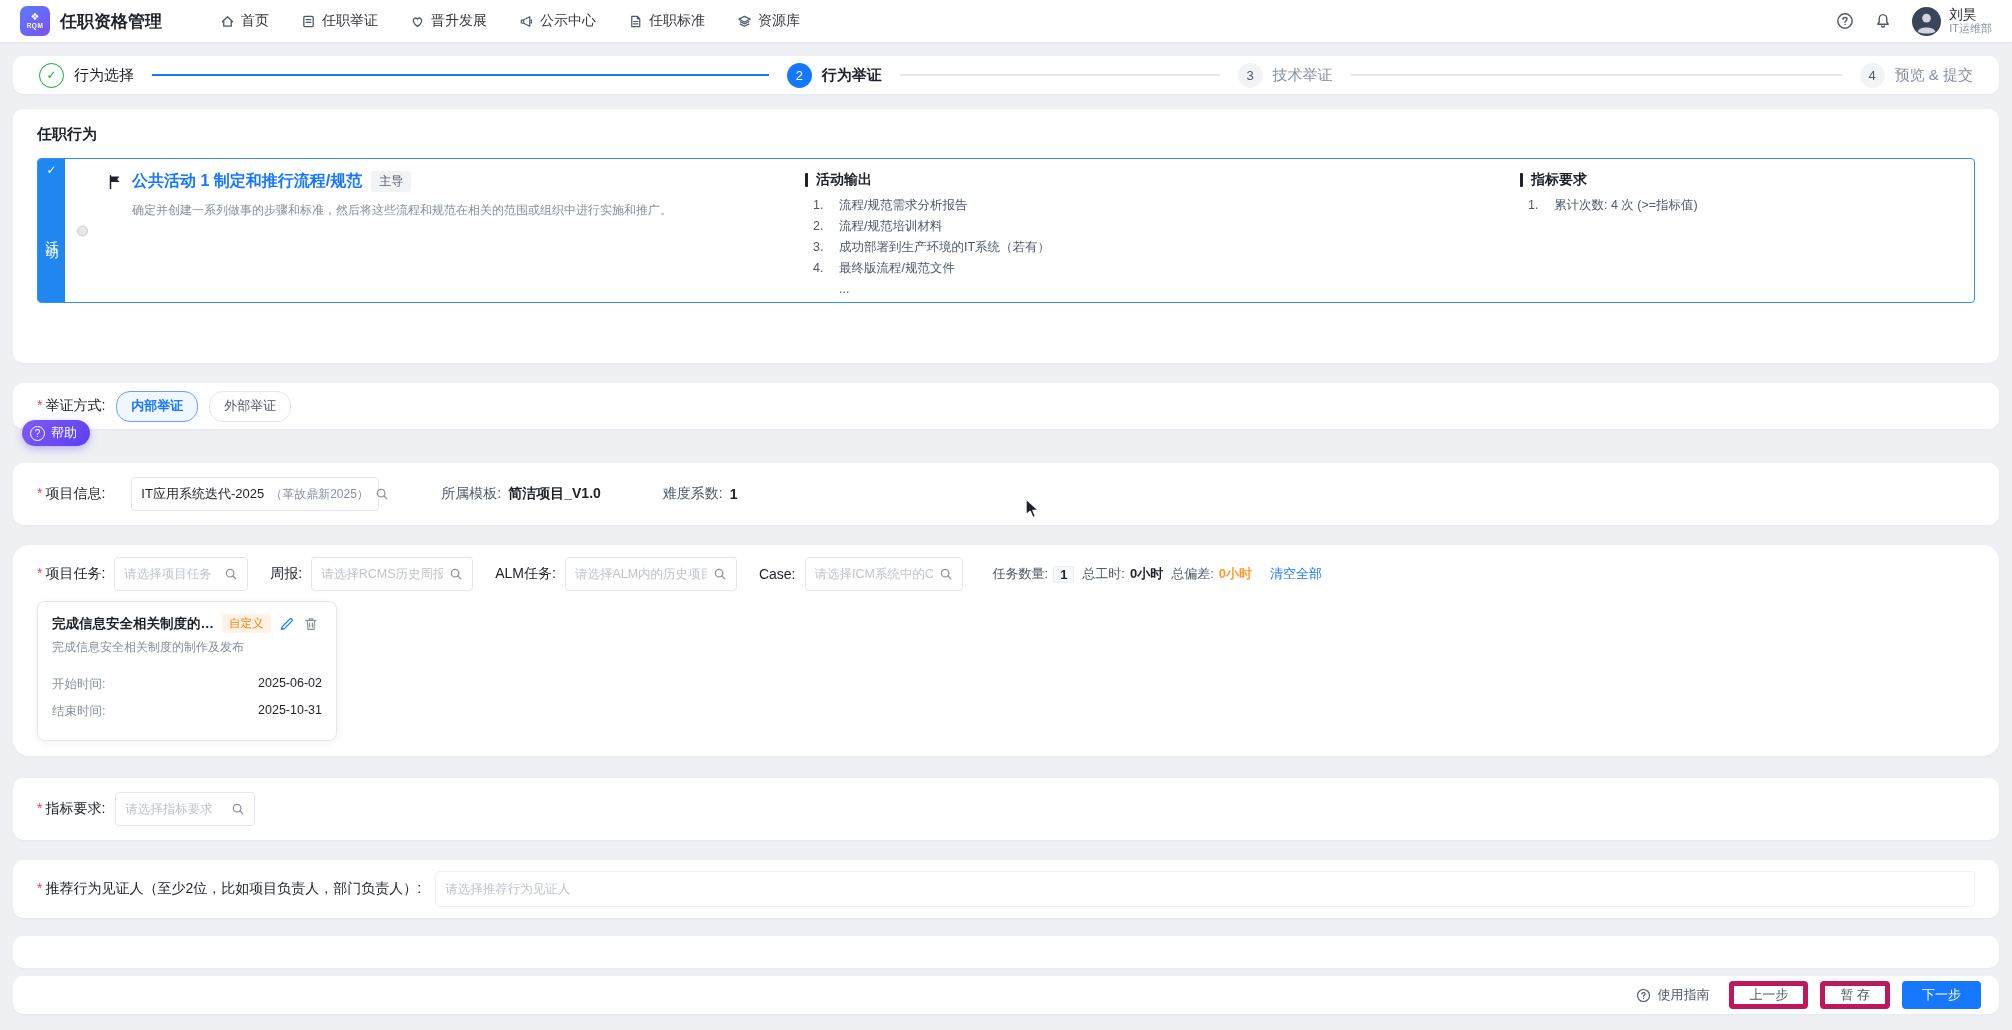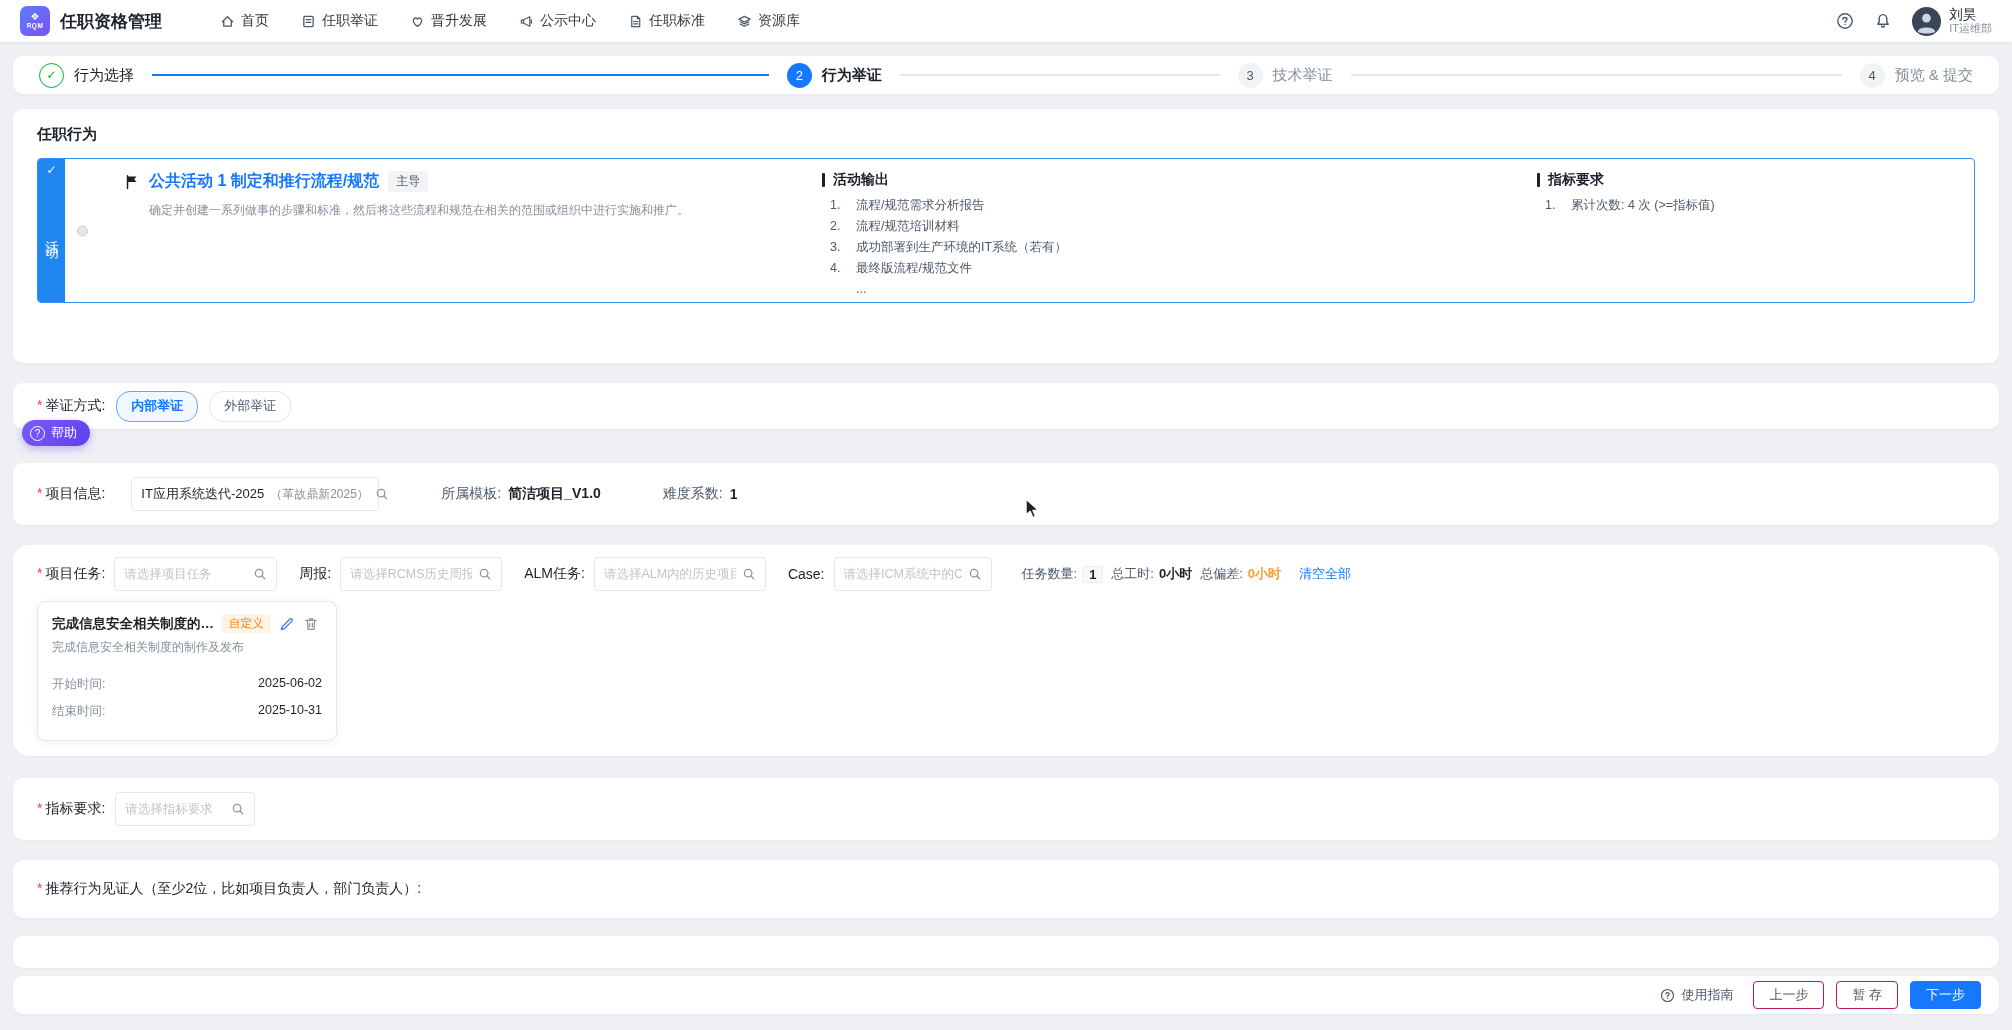--- a/index.html
+++ b/index.html
@@ -54,21 +54,21 @@
   .activity { position:relative; margin-top:14px; height:145px;
     border:1px solid #3491fa; border-radius:4px; display:flex; background:#fff; }
   .activity-tab { width:27px; background:#2086f0; border-radius:3px 0 0 3px; color:#fff;
     display:flex; flex-direction:column; align-items:center; padding:4px 0 10px; }
   .activity-tab .check { font-size:12px; }
   .activity-tab .vtext { flex:1; display:flex; align-items:center; justify-content:center;
     writing-mode:vertical-lr; letter-spacing:5px; font-size:13.5px; }
   .activity-handle { position:absolute; left:39px; top:50%; transform:translateY(-50%);
     width:11px; height:11px; border-radius:50%; background:#e5e6eb; border:1px solid #c9cdd4; cursor:pointer; }
   .activity-body { flex:1; display:grid; grid-template-columns:698px 715px 1fr;
-    padding:12px 10px 8px 59px; }
+    padding:12px 10px 8px 42px; }
   .act-title-row { display:flex; align-items:center; gap:9px; }
   .flag { width:16px; height:16px; }
   .act-title { font-size:16px; font-weight:bold; color:#1677ff; cursor:pointer; white-space:nowrap; }
   .act-tag { font-size:12px; color:#4e5969; background:#f2f3f5; padding:2px 8px; border-radius:3px; }
   .act-desc { margin-top:9px; padding-left:25px; font-size:12px; color:#86909c; line-height:1.5; max-width:620px; }
   .col-header { display:flex; align-items:center; font-size:14px; font-weight:bold; color:#1d2129; margin-bottom:6px; }
   .col-header::before { content:""; width:3px; height:14px; background:#1d2129; margin-right:8px; border-radius:1px; }
   .num-list { list-style:none; counter-reset:n; padding-left:8px; }
   .num-list li { counter-increment:n; font-size:12.5px; color:#4e5969; line-height:21px; display:flex; }
   .num-list li::before { content:counter(n) "."; width:26px; flex:none; color:#4e5969; }
@@ -104,21 +104,21 @@
   .pi-value { font-size:13px; color:#1d2129; white-space:nowrap; }
   .pi-suffix { font-size:12px; color:#86909c; white-space:nowrap; flex:1; }
   .meta-label { font-size:14px; color:#4e5969; margin-left:62px; white-space:nowrap; }
   .meta-value { font-size:14px; font-weight:bold; color:#1d2129; margin-left:7px; white-space:nowrap; }
 
   
   .projtask-card { height:211px; margin-bottom:22px; padding:12px 24px 14px;border-radius:16px; }
   .task-row { display:flex; align-items:center; }
   .task-row .field-label { margin-left:22px; }
   .task-row .field-label:first-child { margin-left:0; }
-  .w145 { width:163px; margin-left:9px; } .w162 { width:162px; margin-left:9px; }
+  .w145 { width:134px; margin-left:9px; } .w162 { width:162px; margin-left:9px; }
   .w172 { width:172px; margin-left:9px; } .w158 { width:158px; margin-left:9px; }
   .stats { display:flex; align-items:center; gap:8px; margin-left:30px; }
   .stat { display:flex; align-items:center; gap:5px; font-size:13px; color:#4e5969; white-space:nowrap; }
   .stat-value { font-weight:bold; color:#1d2129; }
   .stat-value.boxed { background:#f7f8fa; border:1px solid #eceef2; border-radius:2px; padding:0 6px; }
   .stat-value.orange { color:#ff9a2e; }
   .clear-link { font-size:13px; color:#1677ff; margin-left:18px; cursor:pointer; white-space:nowrap; }
 
   .task-card { width:300px; height:140px; margin-top:10px; border:1px solid #e5e6eb; border-radius:8px;
     box-shadow:0 2px 10px rgba(29,33,41,.06); padding:12px 14px; }
@@ -137,21 +137,21 @@
   .metric-input { width:140px; margin-left:10px; }
   .witness-card { height:58px; margin-bottom:18px; display:flex; align-items:center; padding:0 24px; }
   .witness-input { flex:1; margin-left:14px; height:36px; border-color:#eef0f3; }
   .empty-card { height:32px; margin-bottom:8px; }
 
   
   .footer-card { height:38px; display:flex; align-items:center; justify-content:flex-end; padding:0 18px; gap:12px; }
   .guide { display:flex; align-items:center; gap:6px; font-size:13px; color:#4e5969; margin-right:8px; cursor:pointer; }
   .guide .rico { width:15px; height:15px; }
   .btn { height:28px; padding:0 15px; border-radius:4px; font-size:13px; display:flex; align-items:center;
-    border:1px solid #be185d; background:#fff; color:#4e5969; cursor:pointer; white-space:nowrap; }
+    border:5px solid #be185d; background:#fff; color:#4e5969; cursor:pointer; white-space:nowrap; }
   .btn-primary { background:#1677ff; border-color:#1677ff; color:#fff; }
 
   .cursor { position:absolute; left:1024px; top:498px; z-index:99; pointer-events:none; }
 </style>
 </head>
 <body>
 
 <div class="screen">
 
   <header class="topnav">
@@ -398,20 +398,23 @@
         <input placeholder="请选择指标要求" style="">
         <svg class="sico" viewBox="0 0 16 16">
             <circle cx="7" cy="7" r="4.3" fill="none" stroke="#8a919f" stroke-width="1.4"></circle>
             <path d="M10.3 10.3 L13.5 13.5" stroke="#8a919f" stroke-width="1.4" stroke-linecap="round"></path>
           </svg>
       </div>
     </div>
 
     <div class="card witness-card">
       <span class="field-label req">推荐行为见证人（至少2位，比如项目负责人，部门负责人）:</span>
+      <div class="select-input witness-input">
+        <input placeholder="请选择推荐行为见证人" style="">
+      </div>
     </div>
 
     <div class="card empty-card"></div>
 
     <div class="card footer-card">
       <div class="guide">
         <svg class="rico" viewBox="0 0 18 18">
             <circle cx="9" cy="9" r="7.2" fill="none" stroke="currentColor" stroke-width="1.4"></circle>
             <path d="M7 7.2 C7 5 11 5 11 7.2 C11 8.8 9 8.6 9 10.2 M9 12.4 L9 12.6" fill="none" stroke="currentColor" stroke-width="1.4" stroke-linecap="round"></path>
           </svg>

